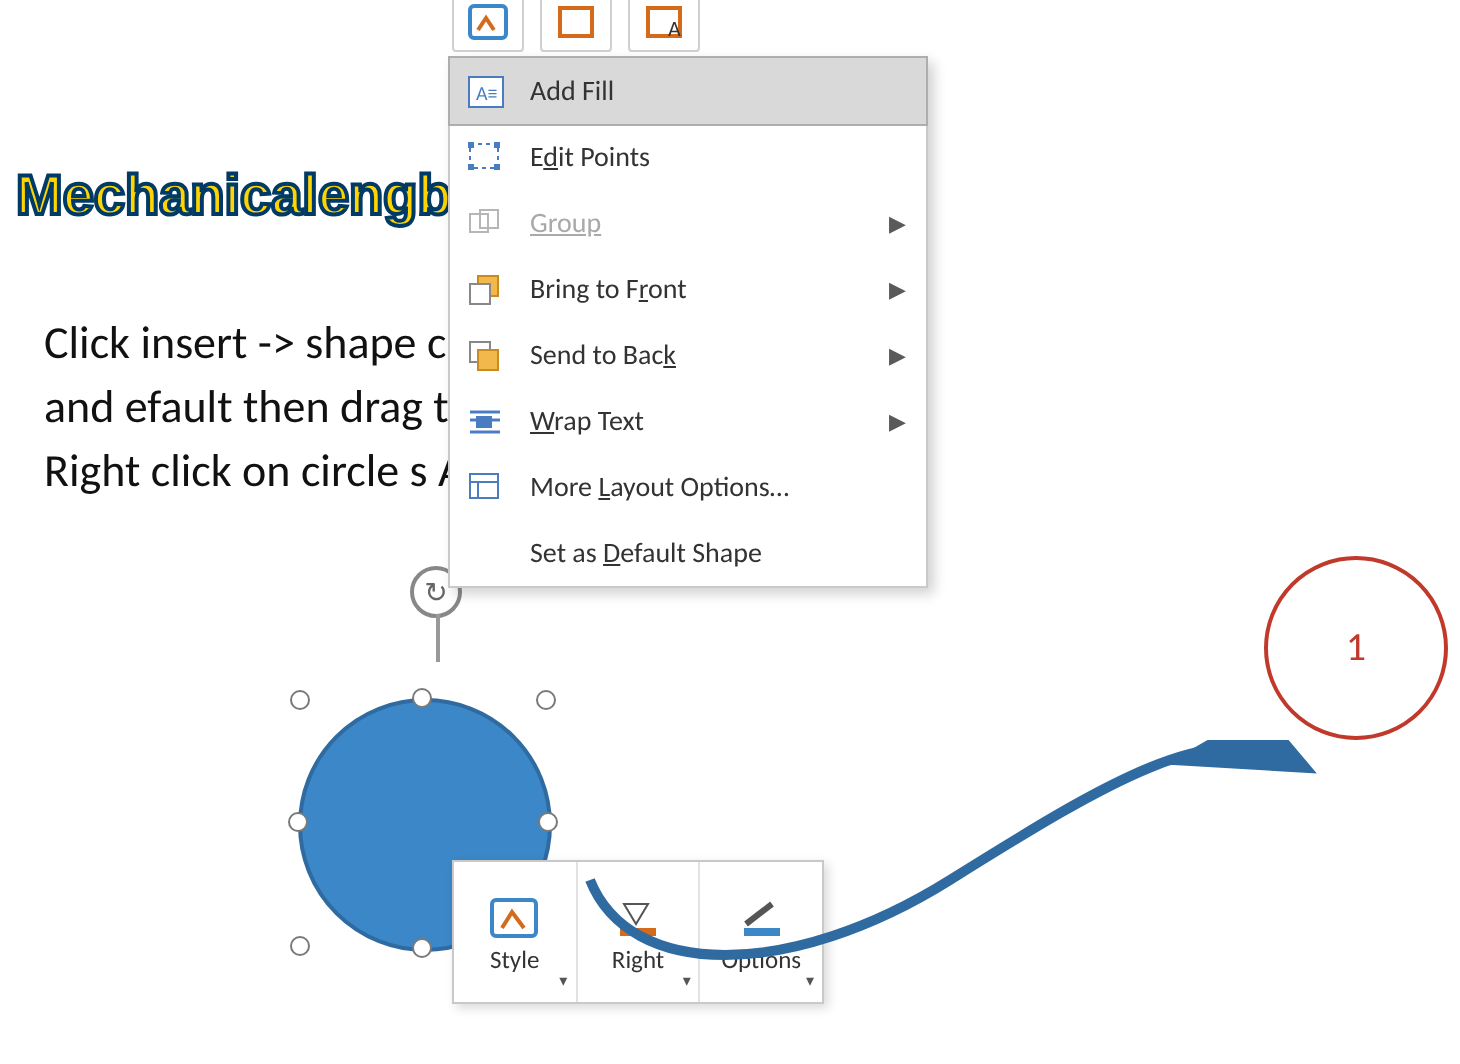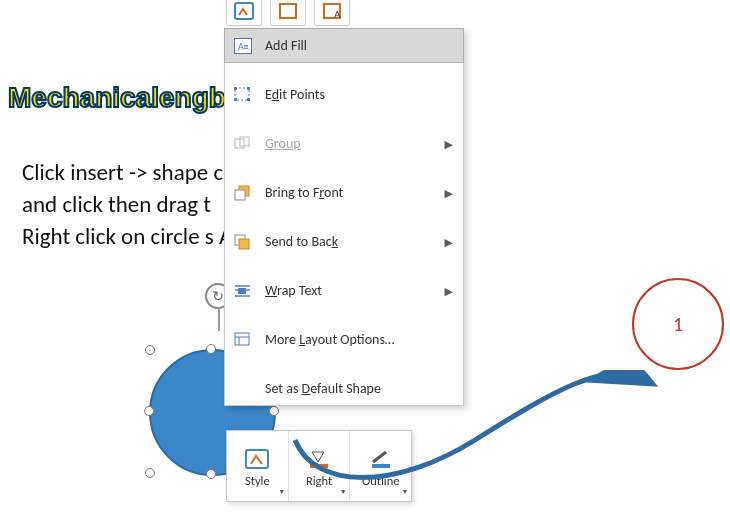--- a/index.html
+++ b/index.html
@@ -90,21 +90,20 @@
     box-shadow: 3px 3px 6px rgba(0,0,0,0.18);
     font-size: 14px;
     color: #333;
   }
   .ctx-item {
     display: flex;
     align-items: center;
     height: 33px;
     padding: 0 10px 0 8px;
     position: relative;
-    margin-top: 16px;
   }
   .ctx-item.highlight {
     background: #d9d9d9;
     border: 1px solid #aeaeae;
     margin: -1px;
   }
   .ctx-item.disabled { color: #a9a9a9; text-decoration: underline; }
   .ctx-ico {
     width: 20px;
     height: 20px;
@@ -210,21 +209,21 @@
         <rect x="3" y="3" width="16" height="14" fill="none" stroke="#d46a1a" stroke-width="2"></rect>
         <text x="13" y="17" font-size="11" fill="#333">A</text>
       </svg>
   </div>
 </div>
 
 <div class="wm">Mechanicalengblog.com</div>
 
 <div class="bodytext">
   <div>Click insert -&gt; shape                                       circle</div>
-  <div>and click then drag t</div>
+  <div>and efault then drag t</div>
   <div>Right click on circle s                                         At t</div>
 </div>
 
 <div class="sel-shape">
   <div class="rot">↻</div>
   <div class="sel-circle"></div>
   <div class="h" style="left:9px;top:9px"></div>
   <div class="h" style="left:70px;top:8px"></div>
   <div class="h" style="left:132px;top:9px"></div>
   <div class="h" style="left:8px;top:70px"></div>
@@ -346,21 +345,21 @@
     <span>Right</span>
     <span class="dd">▾</span>
   </div>
   <div class="mini-btn">
     <span class="mini-ico">
       <svg width="26" height="22">
           <path d="M5 14 L18 4" stroke="#555" stroke-width="3"></path>
           <rect x="4" y="16" width="18" height="4" fill="#3c87c7"></rect>
         </svg>
     </span>
-    <span>Outline</span>
+    <span>Options</span>
     <span class="dd">▾</span>
   </div>
 </div>
 
 <div class="red-circle">
   <span>1</span>
 </div>
 
 <svg class="arrow-svg" width="400" height="140">
   <defs>

